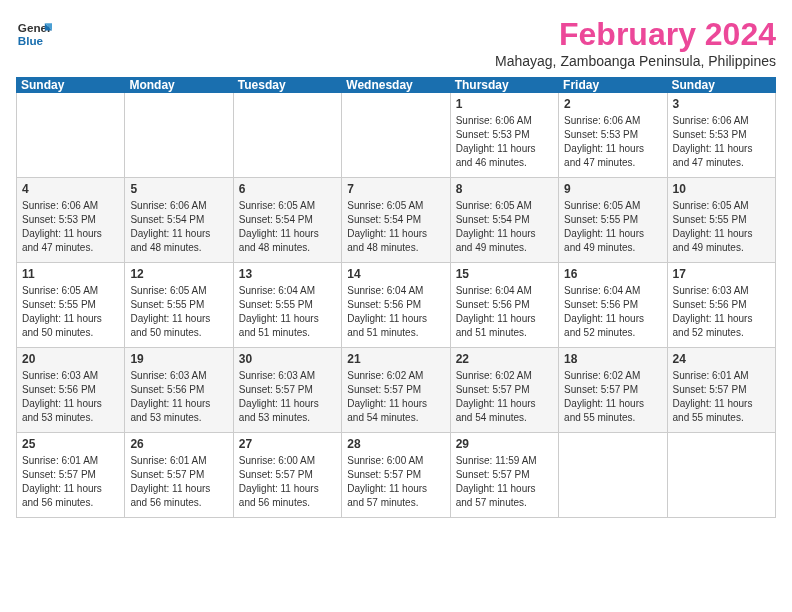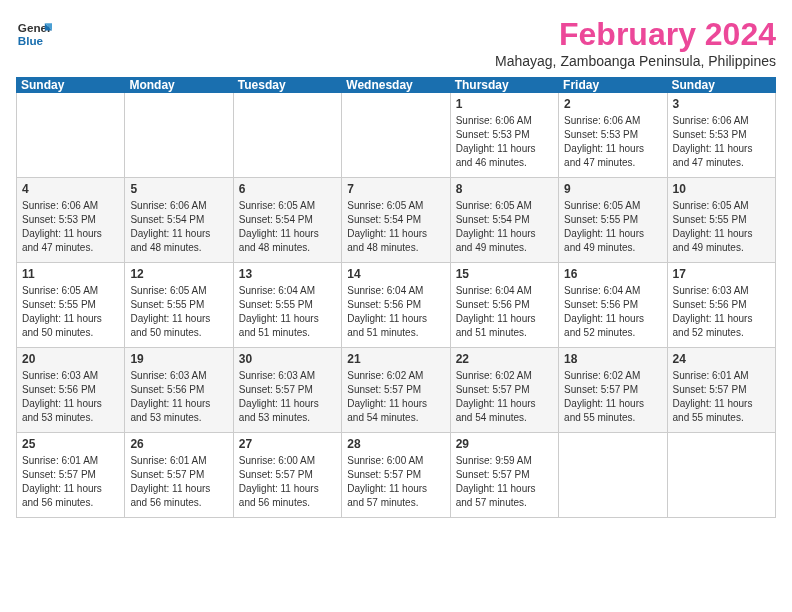--- a/index.html
+++ b/index.html
@@ -317,21 +317,21 @@
         </td>
         <td>
           <span class="day-num">28</span>
           <div class="day-info" style="white-space: pre-line;">Sunrise: 6:00 AM
 Sunset: 5:57 PM
 Daylight: 11 hours
 and 57 minutes.</div>
         </td>
         <td>
           <span class="day-num">29</span>
-          <div class="day-info" style="white-space: pre-line;">Sunrise: 9:59 AM
+          <div class="day-info" style="white-space: pre-line;">Sunrise: 11:59 AM
 Sunset: 5:57 PM
 Daylight: 11 hours
 and 57 minutes.</div>
         </td>
         <td class="empty-cell"></td>
         <td class="empty-cell"></td>
       </tr>
     </tbody>
 </table>
 

